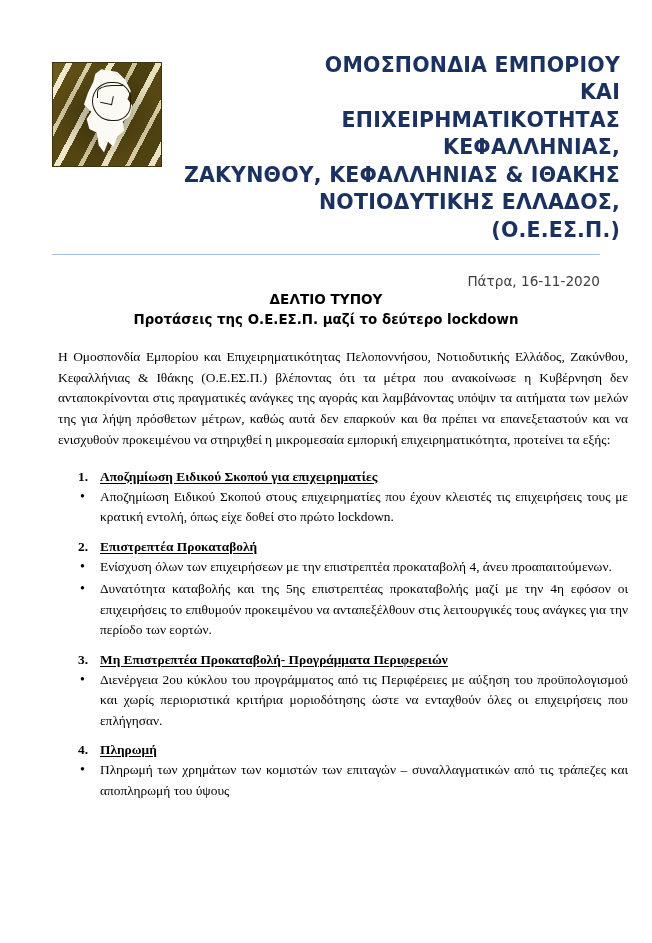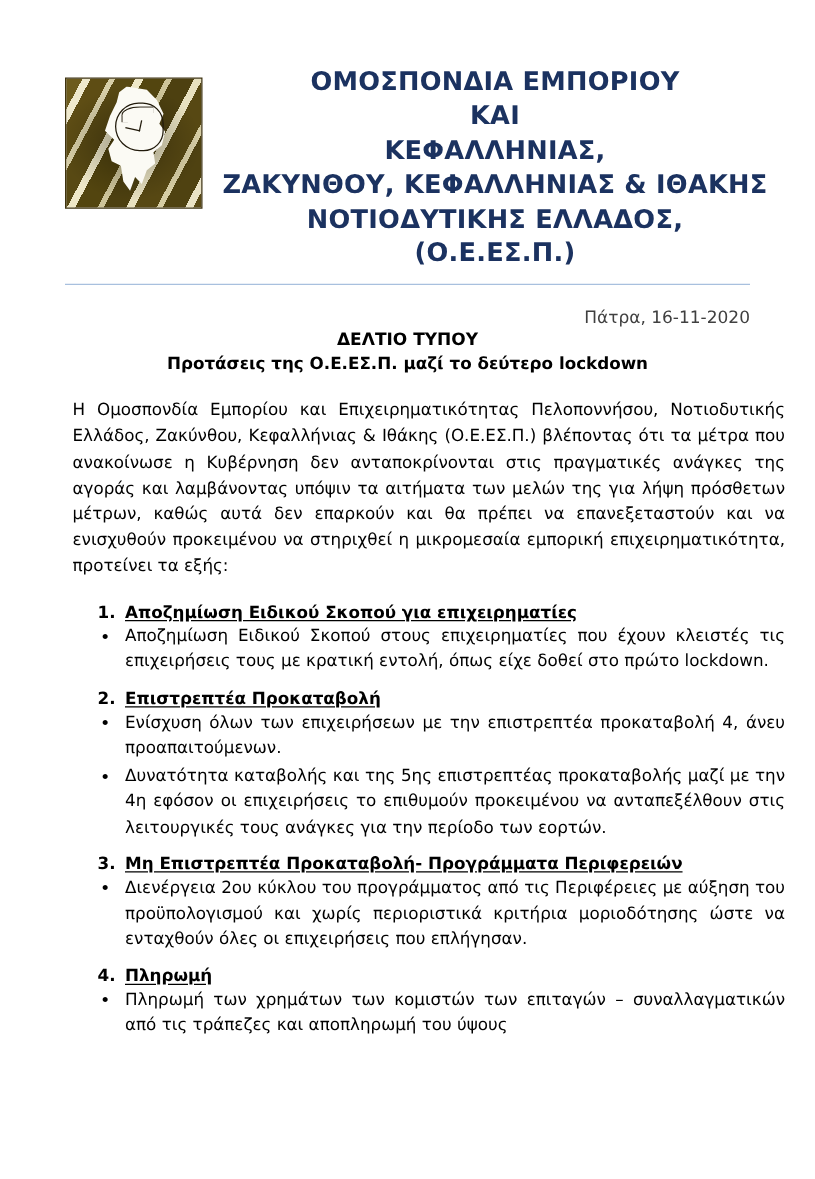--- a/index.html
+++ b/index.html
@@ -97,21 +97,21 @@
     flex: 1 1 auto;
     text-align: center;
     color: #1b3260;
     font-weight: bold;
     font-size: 20.5px;
     line-height: 1.34;
     letter-spacing: 0.2px;
     padding-left: 4px;
     padding-right: 10px;
   }
-  .org-title .ln { display: block; white-space: nowrap; }
+  .org-title .ln { display: block; white-space: nowrap; text-align: right; }
   .org-title .ln.small { font-size: 20.5px; }
 
   .rule {
     margin: 10px 52px 0 52px;
     border-top: 1.6px solid #a8c0de;
     height: 0;
   }
 
   .contact {
     margin: 6px 52px 0 52px;
@@ -145,20 +145,21 @@
     line-height: 1.5;
   }
   .headline .sub {
     display: block;
     font-size: 13.4px;
   }
 
   
   .body-wrap {
     margin: 0 24px 0 58px;
+    font-family: Liberation Serif, serif;
   }
   .intro {
     margin-top: 17px;
     font-size: 13.4px;
     line-height: 1.55;
     text-align: justify;
     text-justify: inter-word;
   }
 
   .sections {
@@ -215,20 +216,21 @@
 
   <div class="letterhead">
     <div class="logo">
       <div class="glow"></div>
       <div class="map"></div>
       <div class="face"></div>
     </div>
     <div class="org-title">
       <span class="ln">ΟΜΟΣΠΟΝΔΙΑ ΕΜΠΟΡΙΟΥ</span>
       <span class="ln">ΚΑΙ</span>
+      <span class="ln">ΕΠΙΧΕΙΡΗΜΑΤΙΚΟΤΗΤΑΣ</span>
       <span class="ln">ΚΕΦΑΛΛΗΝΙΑΣ,</span>
       <span class="ln small">ΖΑΚΥΝΘΟΥ, ΚΕΦΑΛΛΗΝΙΑΣ &amp; ΙΘΑΚΗΣ</span>
       <span class="ln">ΝΟΤΙΟΔΥΤΙΚΗΣ ΕΛΛΑΔΟΣ,</span>
       <span class="ln">(Ο.Ε.ΕΣ.Π.)</span>
     </div>
   </div>
 
   <div class="rule"></div>
 
 

